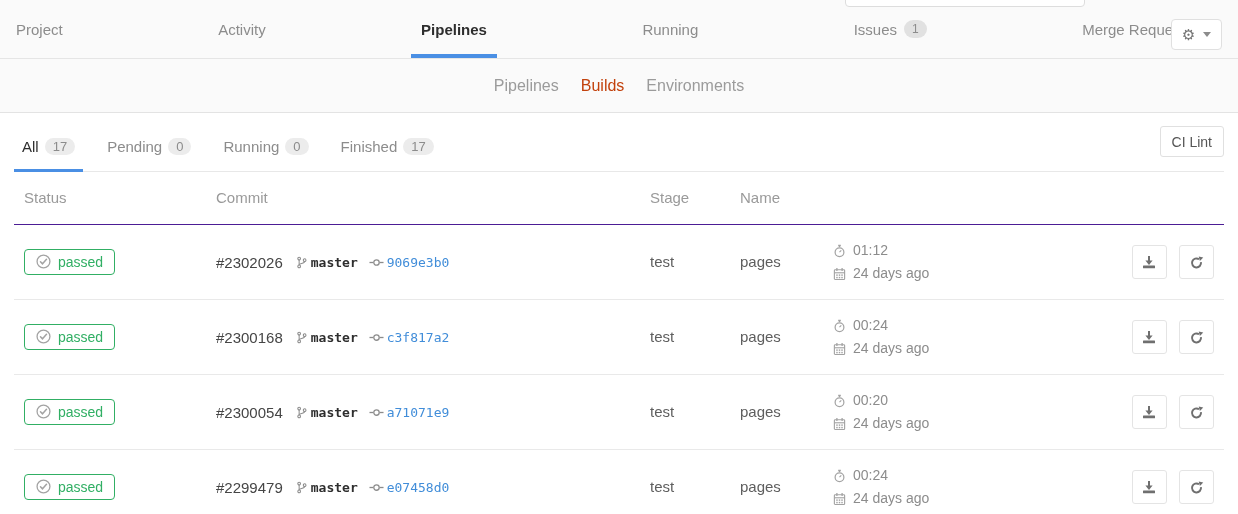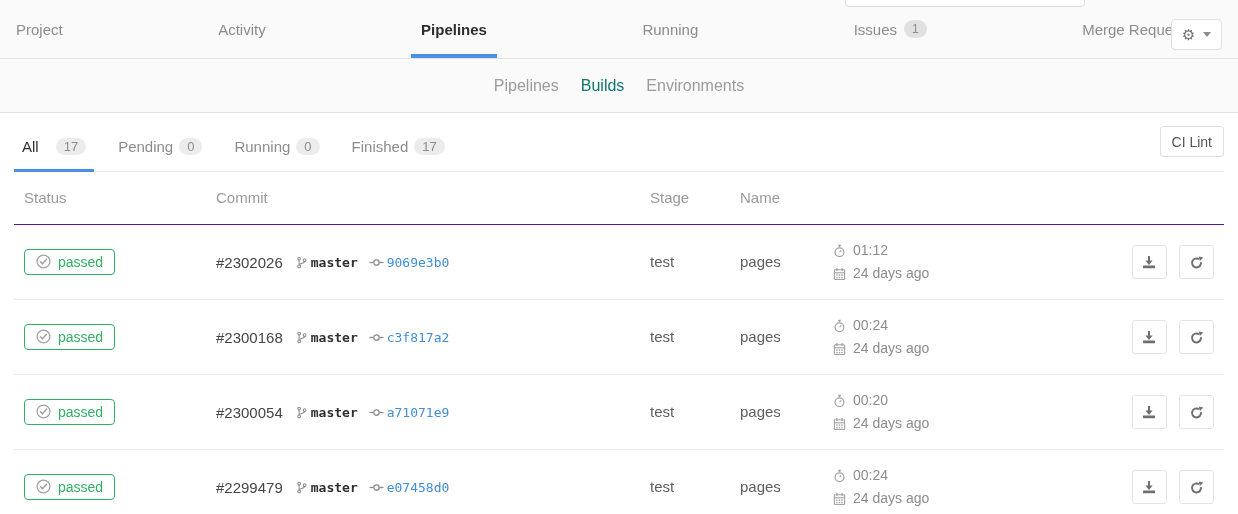--- a/index.html
+++ b/index.html
@@ -20,29 +20,29 @@
     background:#fff; border:1px solid #e0e0e0; border-radius:4px; display:flex;
     align-items:center; justify-content:center; gap:8px; color:#737373; cursor:pointer; }
   .gear-glyph { font-size:15px; line-height:1; }
   .caret { width:0; height:0; border-left:4px solid transparent; border-right:4px solid transparent;
     border-top:5px solid #8c8c8c; }
 
   
   .sub-band { height:54px; background:#fafafa; border-bottom:1px solid #e3e3e3;
     display:flex; justify-content:center; align-items:center; }
   .subnav-item { margin:0 11px; font-size:16px; color:#9b9b9b; cursor:pointer; }
-  .subnav-item.active { color:#0f766e; }
+  .subnav-item.active { color:#c2410c; }
 
   
   .tabs-row { position:relative; margin:0 14px; padding-top:13px; }
   .tabs-list { display:flex; border-bottom:1px solid #e8e8e8; }
   .tab { display:flex; align-items:center; padding:12px 8px 14px; margin-right:16px;
     font-size:15px; color:#8c8c8c; border-bottom:3px solid transparent;
     margin-bottom:-1px; cursor:pointer; }
-  .tab.active { color:#2e2e2e; border-bottom-color:#4a8fe4;gap:11px; }
+  .tab.active { color:#2e2e2e; border-bottom-color:#4a8fe4; }
   .tab-count { margin-left:6px; background:#ececec; color:#8c8c8c; font-size:13px;
     padding:1px 8px; border-radius:9px; }
   .ci-lint-btn { position:absolute; right:0; top:13px; height:31px; padding:0 11px;
     background:#fff; border:1px solid #e0e0e0; border-radius:3px; font-size:14px;
     color:#555; display:flex; align-items:center; cursor:pointer;text-align:center; }
 
   
   .table-wrap { margin:0 14px; }
   table { width:100%; border-collapse:collapse; table-layout:fixed; }
   th { text-align:left; font-weight:400; color:#9a9a9a; font-size:15px;

